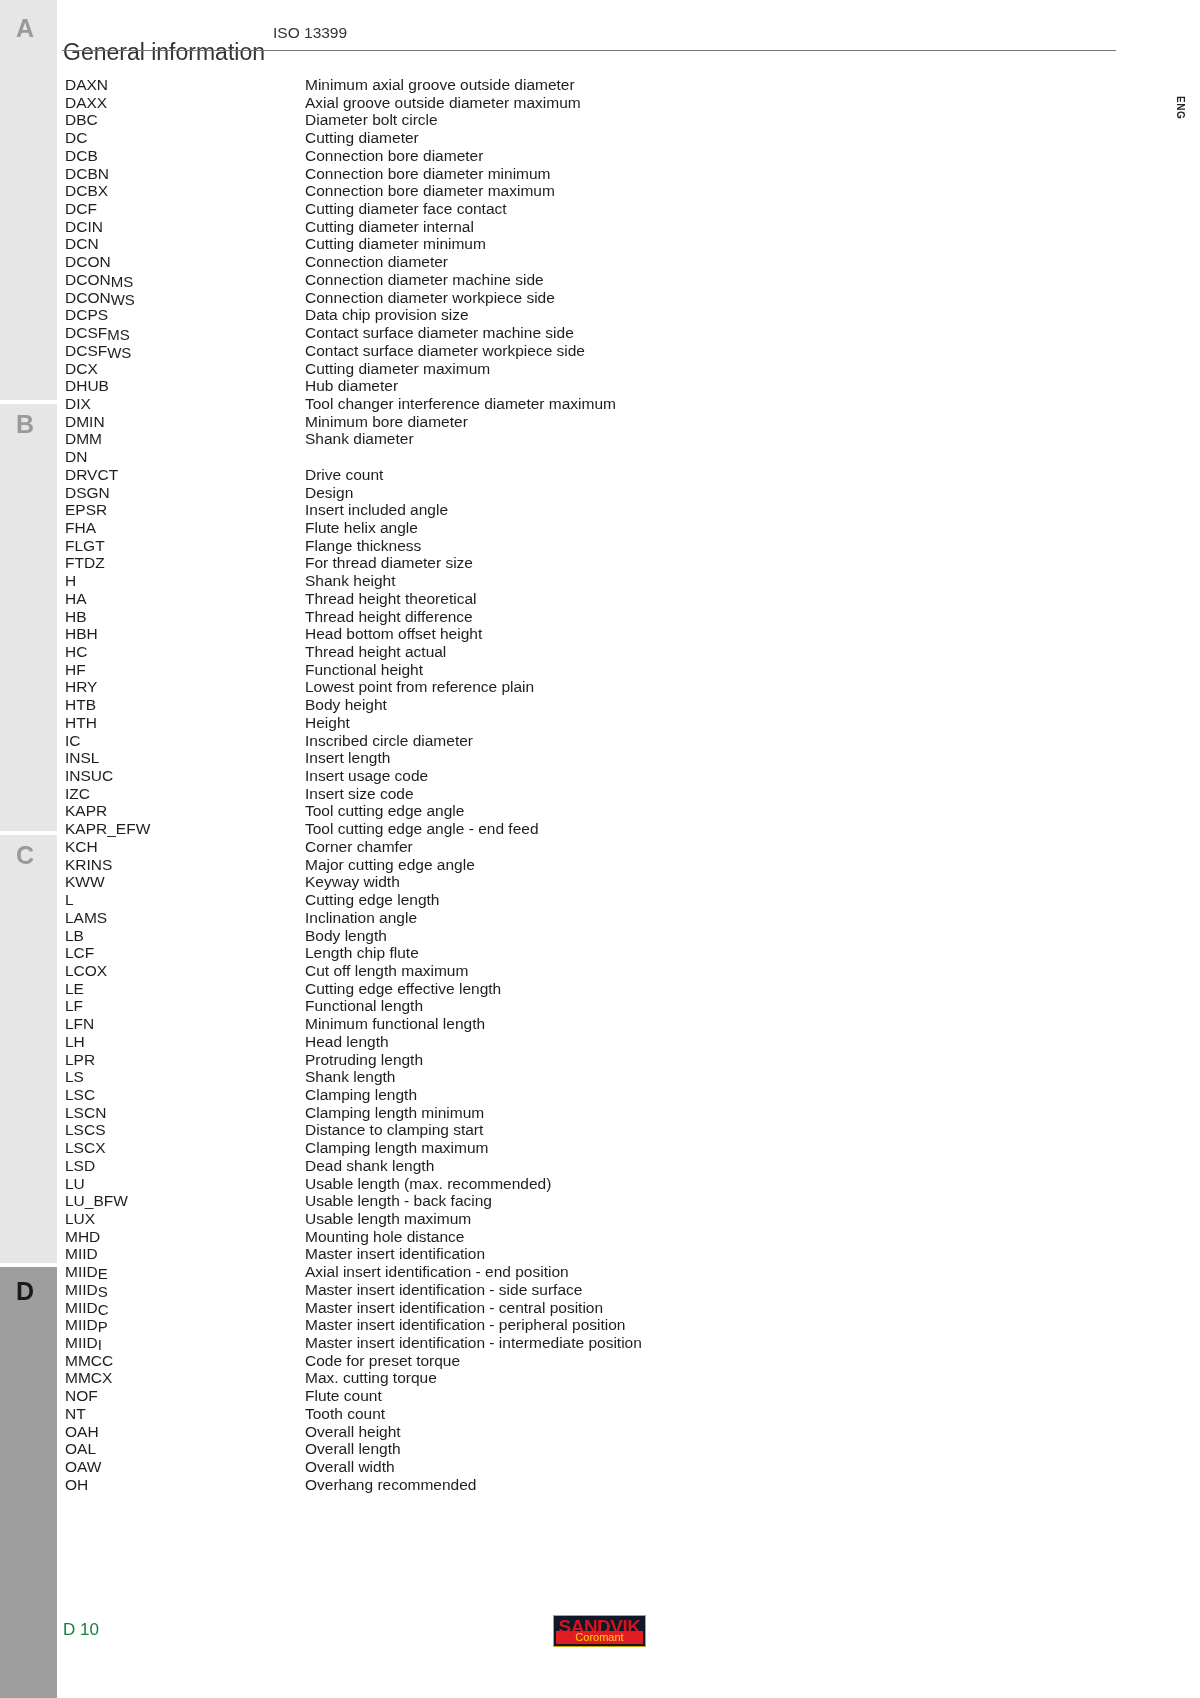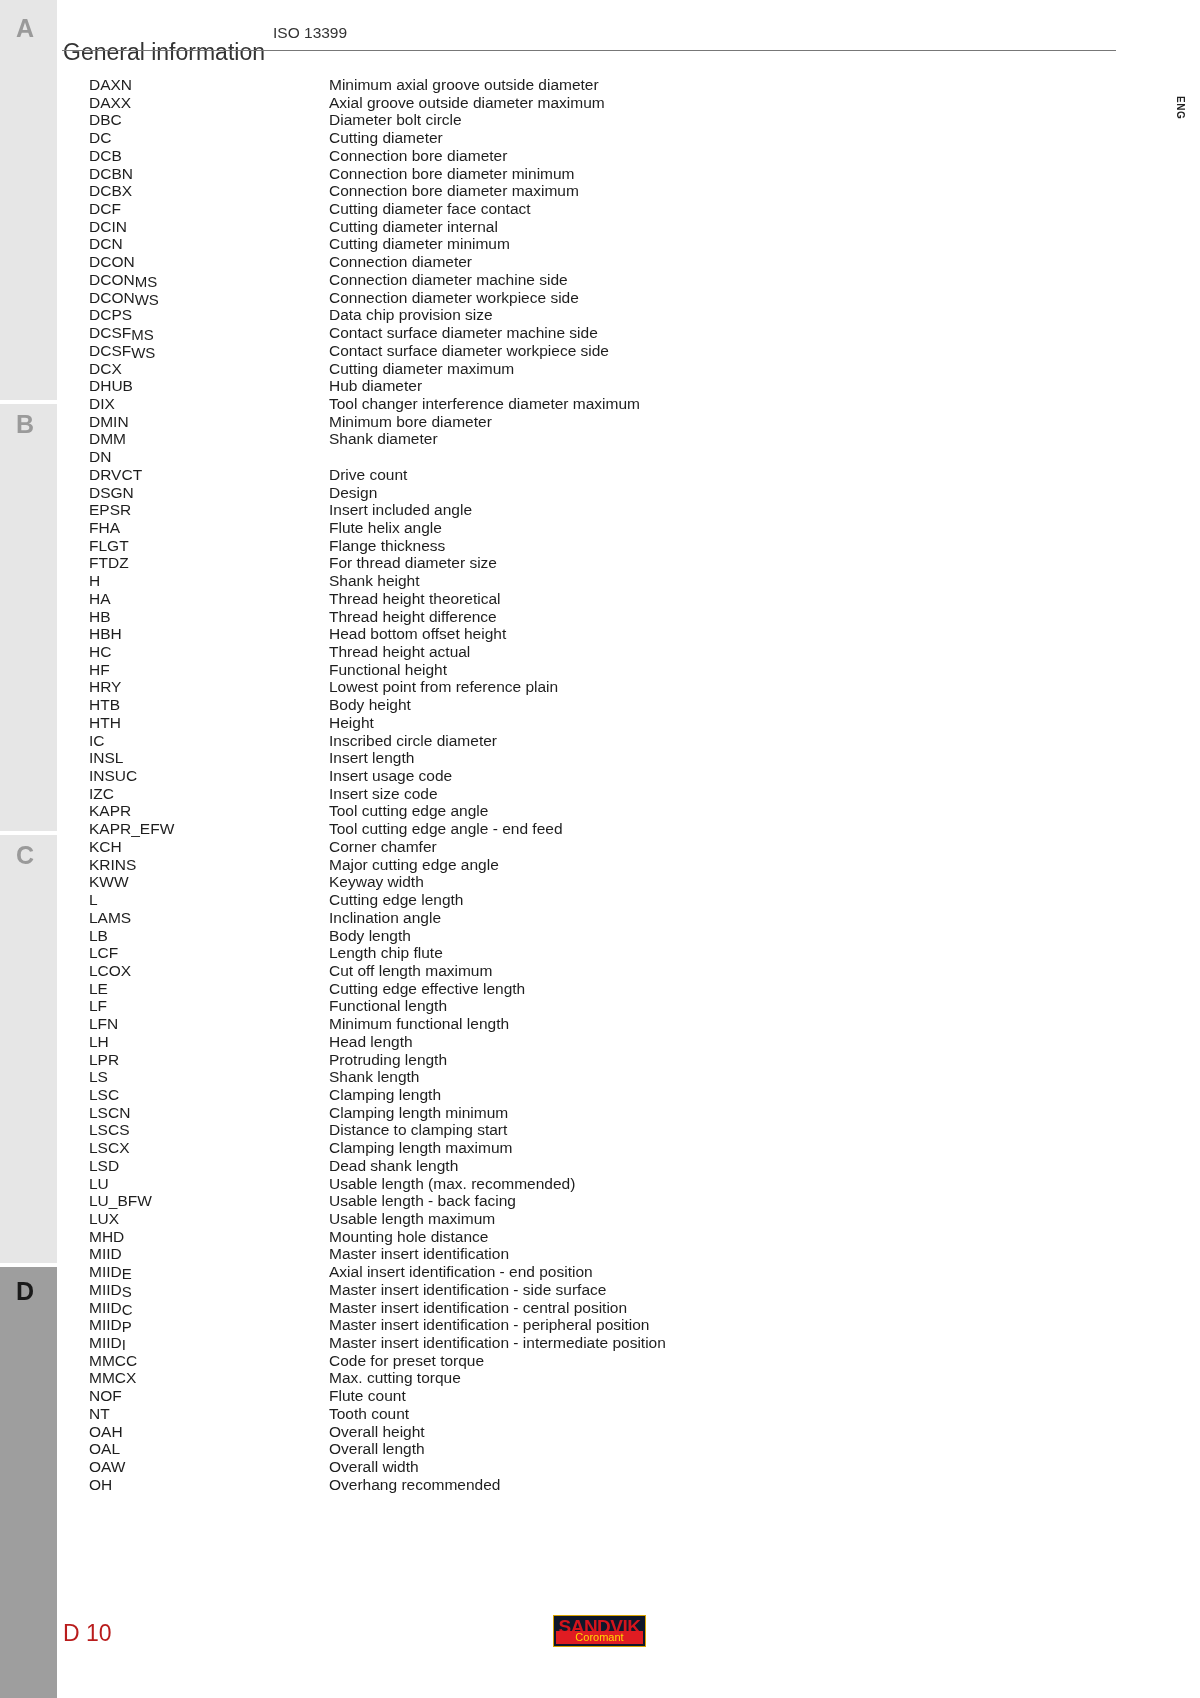--- a/index.html
+++ b/index.html
@@ -29,31 +29,31 @@
     position: absolute; left: 62px; top: 50px; width: 1054px; height: 0;
     border-top: 1.5px solid #777;
   }
   .lang {
     position: absolute; left: 1186px; top: 96px;
     font-size: 10px; font-weight: bold; color: #222;
     transform: rotate(90deg); transform-origin: left top;
     letter-spacing: 0.5px;
   }
   .glossary {
-    position: absolute; left: 65px; top: 76px; width: 720px; margin-left: 24px;
+    position: absolute; left: 65px; top: 76px; width: 720px;
   }
   .row {
     display: flex; height: 17.72px; line-height: 17.72px; font-size: 15.5px;
     color: #1e1e1e; white-space: nowrap;
   }
   .row .code { width: 240px; flex: none; }
   .row .desc { flex: 1; }
   .row .code sub { font-size: 15px; vertical-align: -2px; line-height: 0; }
   .page-num {
-    position: absolute; left: 63px; top: 1620px; font-size: 23px; color: #b91c1c;
+    position: absolute; left: 63px; top: 1620px; font-size: 17px; color: #15803d;
   }
   .logo {
     position: absolute; left: 553px; top: 1615px; width: 93px; height: 32px;
     border: 1px solid #d9a300; background: #0f172a; box-sizing: border-box;
   }
   .logo .brand {
     position: absolute; left: 0; right: 0; top: 0; height: 20px;
     text-align: center; color: #d4141c; font-weight: bold; font-size: 19px;
     line-height: 21px; letter-spacing: -0.5px;
   }

